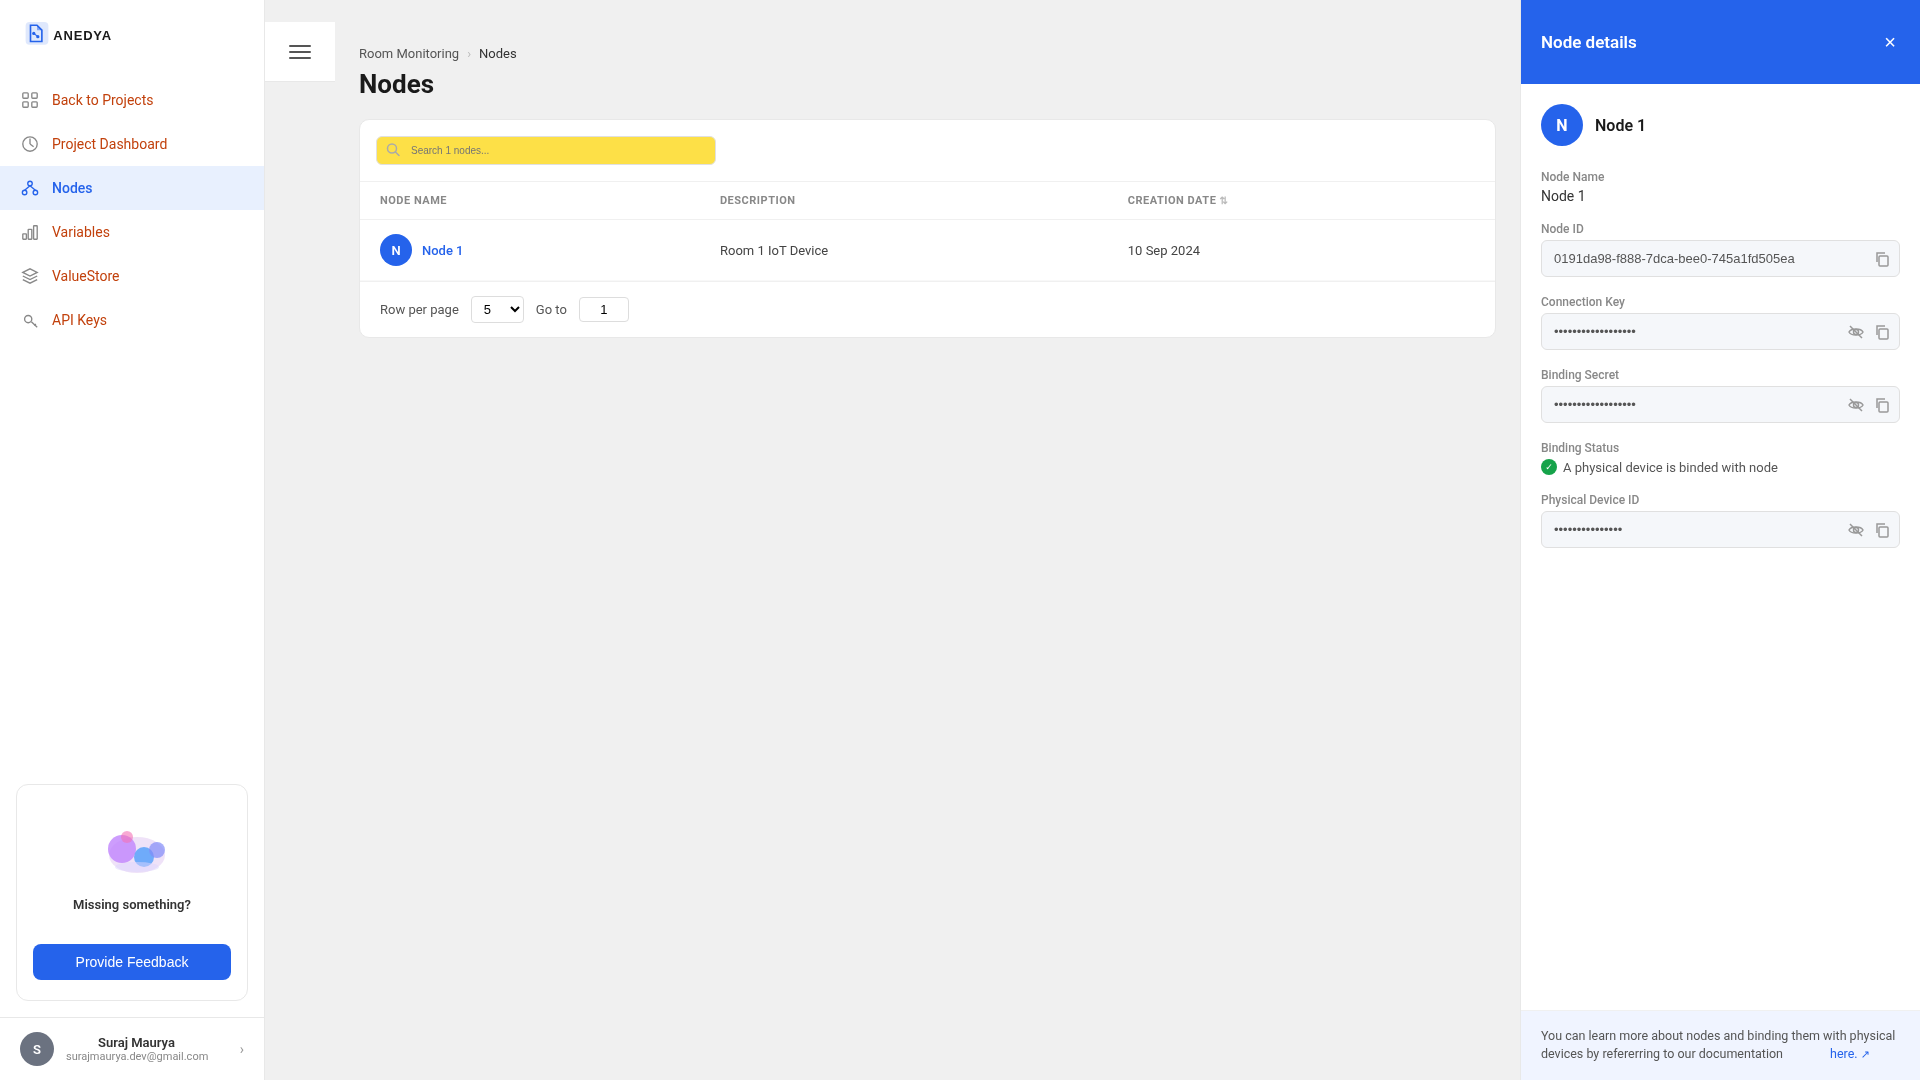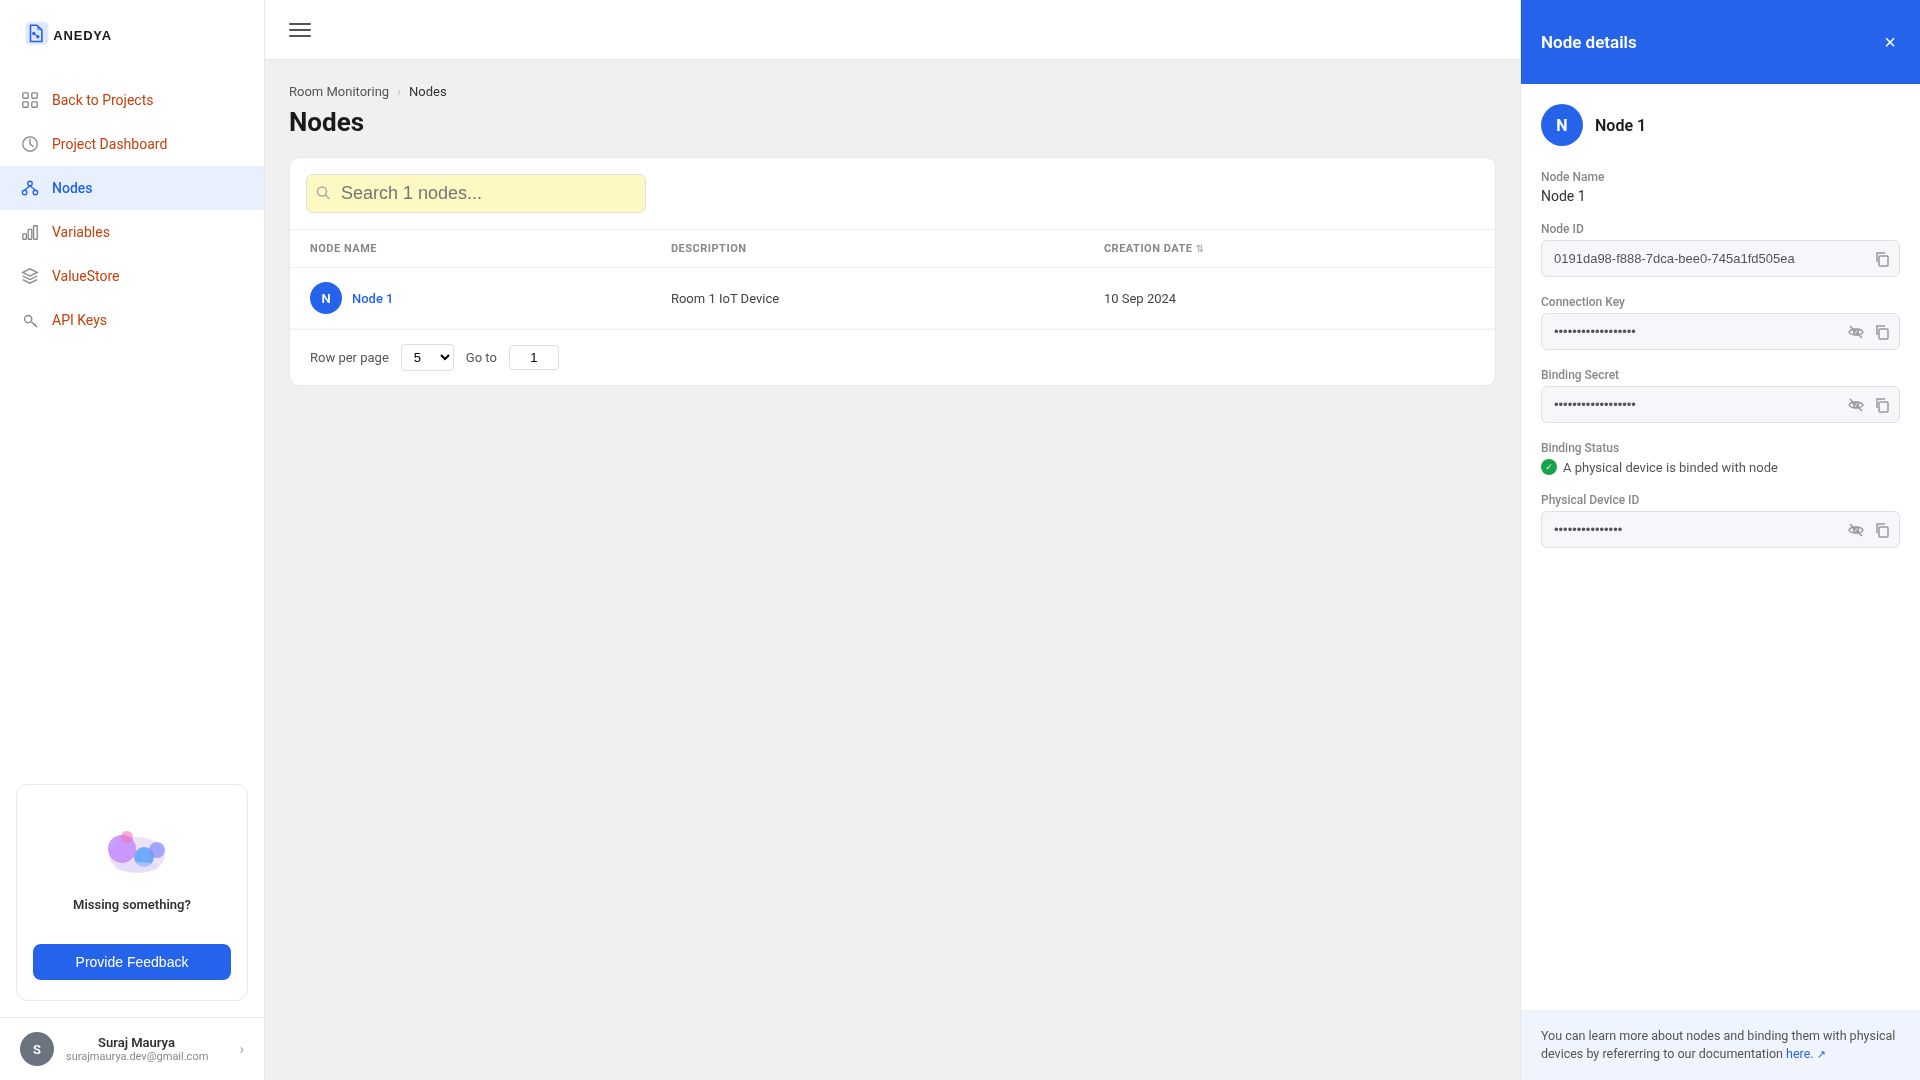--- a/index.html
+++ b/index.html
@@ -113,23 +113,24 @@
     }
     .user-info { flex: 1; }
     .user-name { font-size: 13px; font-weight: 600; color: #333; margin-left: 32px; }
     .user-email { font-size: 11px; color: #888; }
     .user-chevron { color: #999; font-size: 14px; }
 
     
     .main {
       flex: 1;
       display: flex;
-      flex-direction: column;
+      flex-direction: row;
       background: #f0f0f0;
       overflow: hidden;
+      margin-top: 22px;
     }
 
     
     .topbar {
       height: 60px;
       background: #fff;
       display: flex;
       align-items: center;
       padding: 0 24px;
       border-bottom: 1px solid #e8e8e8;
@@ -194,24 +195,24 @@
       left: 10px;
       top: 50%;
       transform: translateY(-50%);
       color: #aaa;
     }
     .search-input {
       width: 100%;
       padding: 8px 12px 8px 34px;
       border: 1px solid #e0e0e0;
       border-radius: 6px;
-      font-size: 18px;
+      font-size: 10px;
       color: #555;
       outline: none;
-      background: #fef9c3;
+      background: #fde047;
     }
 
     .data-table { width: 100%; border-collapse: collapse; }
     .data-table th {
       text-align: left;
       padding: 12px 20px;
       font-size: 11px;
       font-weight: 700;
       color: #888;
       letter-spacing: 0.5px;
@@ -400,20 +401,21 @@
       padding: 16px 20px;
       border-top: 1px solid #f0f0f0;
       background: #f0f4ff;
       font-size: 12.5px;
       color: #555;
       line-height: 1.5;
     }
     .footer-link {
       color: #2563eb;
       cursor: pointer;
+      margin-left: 44px;
     }
     .ext-icon { font-size: 11px; }
   </style>
 </head>
 <body>
 
 <div class="sidebar">
   <div class="sidebar-logo">
 
     <svg class="logo-svg" viewBox="0 0 160 40">

